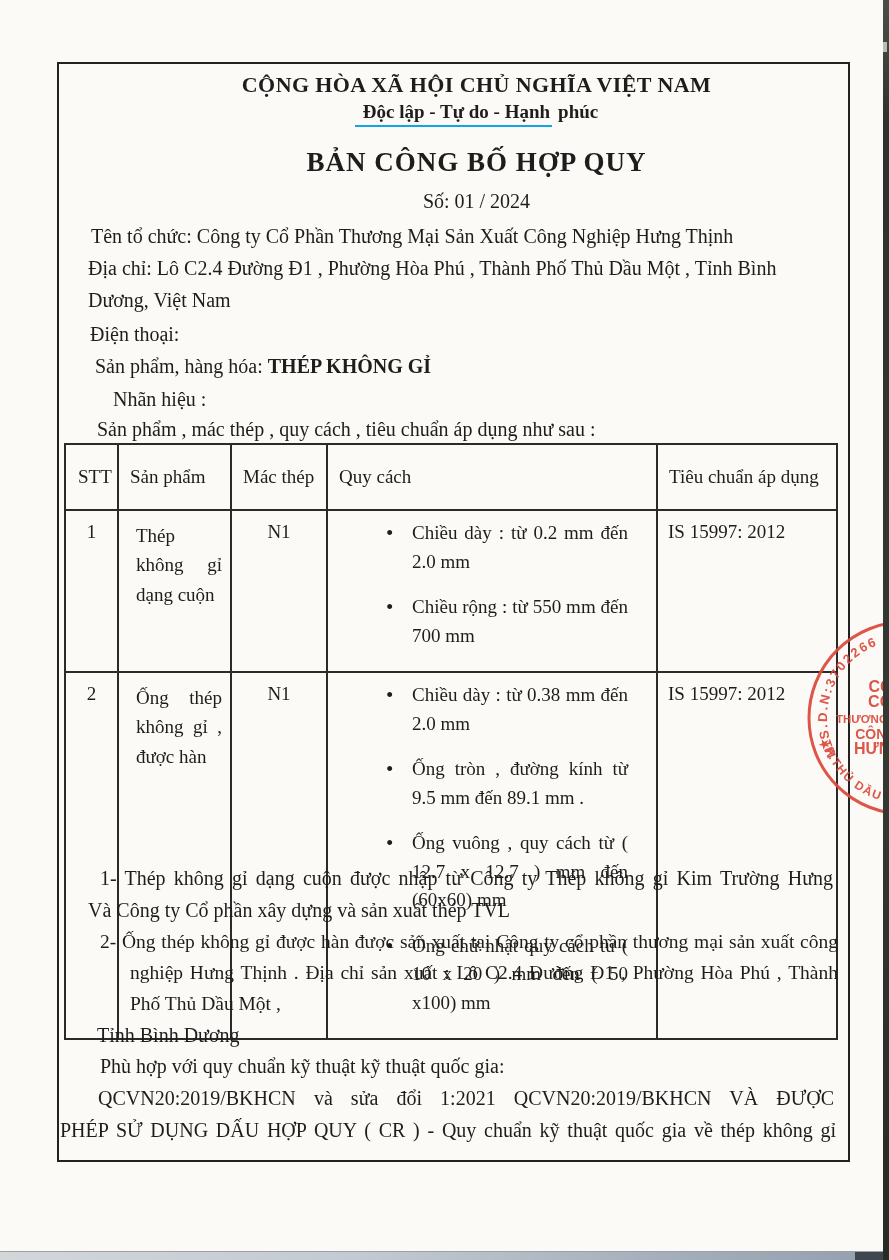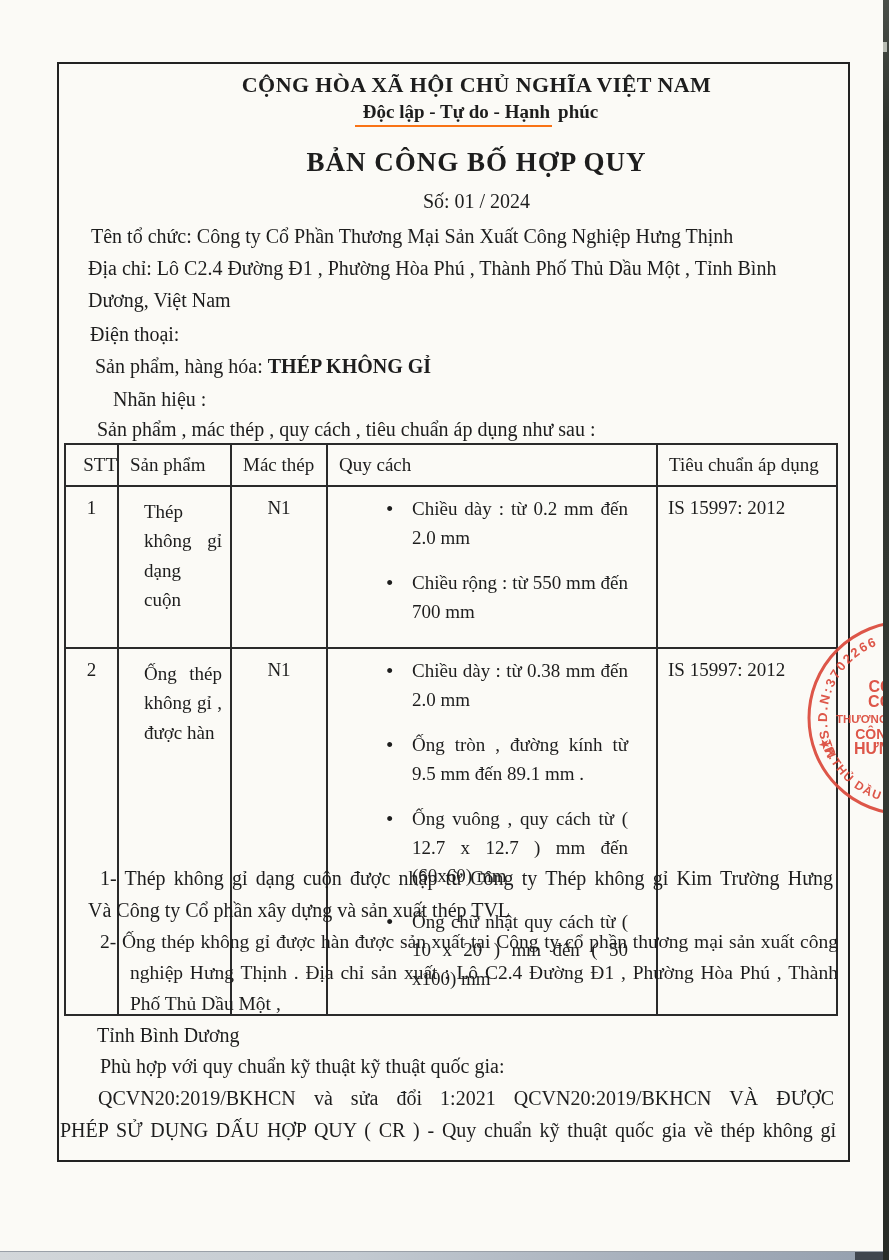--- a/index.html
+++ b/index.html
@@ -10,41 +10,41 @@
     color:#1d1d1d;
   }
   .abs{position:absolute;}
   .frame{
     position:absolute;left:57px;top:62px;width:789px;height:1096px;
     border:2px solid #222;background:transparent;
   }
   .centered{left:57px;width:791px;text-align:center;margin-left:24px;}
   .nat-header{top:72px;font-size:22px;font-weight:bold;letter-spacing:.4px;}
   .motto{top:101px;font-size:19px;font-weight:bold;}
-  .motto .u{border-bottom:2px solid #f97316;padding:0 2px 3px 8px;}
+  .motto .u{border-bottom:2px solid #0ea5e9;padding:0 2px 3px 8px;}
   .motto .tail{margin-left:6px;}
   .doc-title{top:147px;font-size:27px;font-weight:bold;letter-spacing:1px;}
   .doc-no{top:190px;font-size:20px;}
   .line{font-size:20px;line-height:32px;}
   .b{font-weight:bold;}
   .stretch{text-align:justify;text-align-last:justify;}
   .just{text-align:justify;}
 
   table.conf{
     position:absolute;left:64px;top:443px;width:772px;
     border-collapse:collapse;table-layout:fixed;
   }
   table.conf td,table.conf th{
     border:2px solid #2a2a2a;font-weight:normal;font-size:19px;
     vertical-align:top;overflow:hidden;
   }
   table.conf thead th{height:40px;vertical-align:middle;text-align:left;padding:0 6px 0 11px;}
-  table.conf thead th.c{text-align:right;padding:0;}
+  table.conf thead th.c{text-align:left;padding:12px;}
   td.stt{text-align:center;padding-top:10px;}
-  td.prod{padding:10px 8px 0 25px;text-align:justify;line-height:1.55;}
+  td.prod{padding:10px 8px 0 17px;text-align:justify;line-height:1.55;}
   td.mark{text-align:center;padding-top:10px;}
   td.spec{padding:8px 12px 4px 0;}
   td.std{padding:10px 4px 0 10px;}
   .r1{height:95px;}
   .r2{height:234px;}
   ul.spec-list{list-style:none;margin:0;padding:0;}
   ul.spec-list li{
     position:relative;margin:0 16px 17px 58px;padding-left:26px;
     text-align:justify;line-height:1.5;
   }

